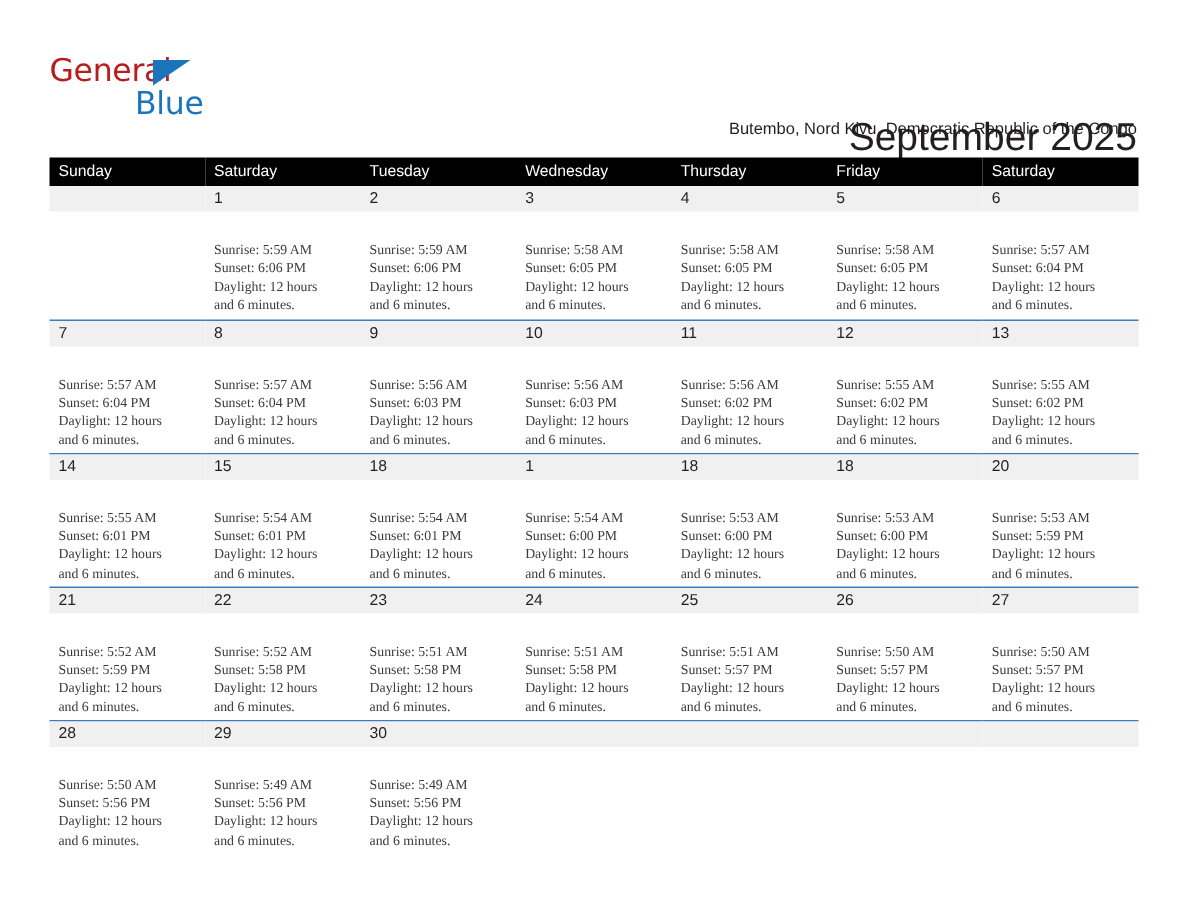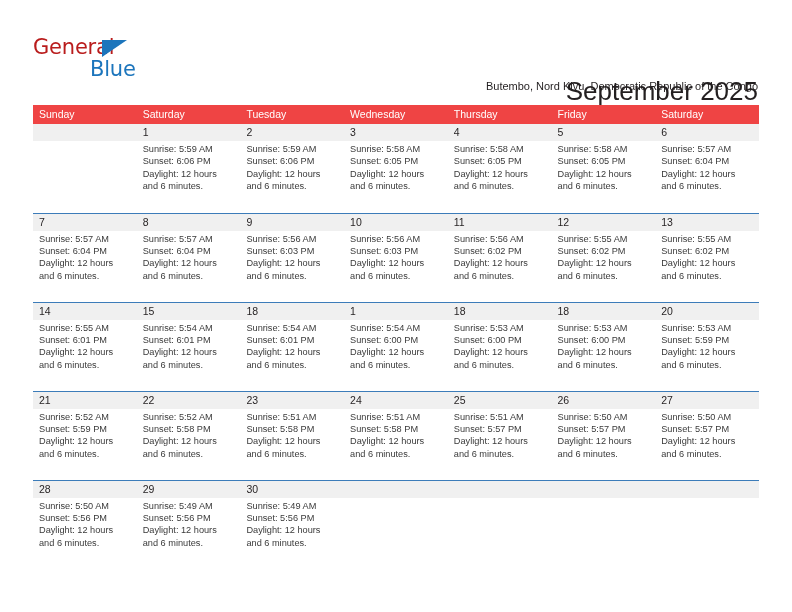--- a/index.html
+++ b/index.html
@@ -102,21 +102,21 @@
   }
   .calendar th,
   .calendar td {
     padding: 0;
     margin: 0;
     width: 103.71px;
     vertical-align: top;
   }
 
   .dow-row th {
-    background: #ef4444;
+    background: #000000;
     color: #ffffff;
     font-size: 10.5px;
     font-weight: normal;
     text-align: left;
     height: 19px;
     line-height: 19px;
     padding-left: 6px;
     box-sizing: border-box;
     white-space: nowrap;
   }
@@ -145,25 +145,26 @@
     font-size: 10.5px;
     color: #231f20;
     padding-left: 6px;
     box-sizing: border-box;
   }
   .cell.empty .daynum {
     background: #f0f0f0;
   }
   .info {
     padding-left: 6px;
-    padding-top: 2px;
+    padding-top: 19px;
     font-size: 9.2px;
     line-height: 12.4px;
     color: #3a3a3a;
     box-sizing: border-box;
+    font-family: Liberation Serif, serif;
   }
   .info div {
     white-space: nowrap;
   }
 </style>
 </head>
 <body>
 
 <div class="page">
 

